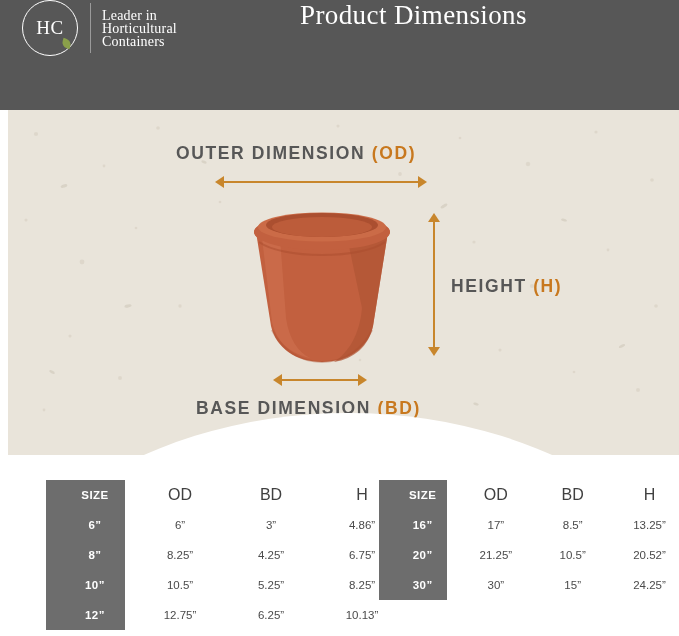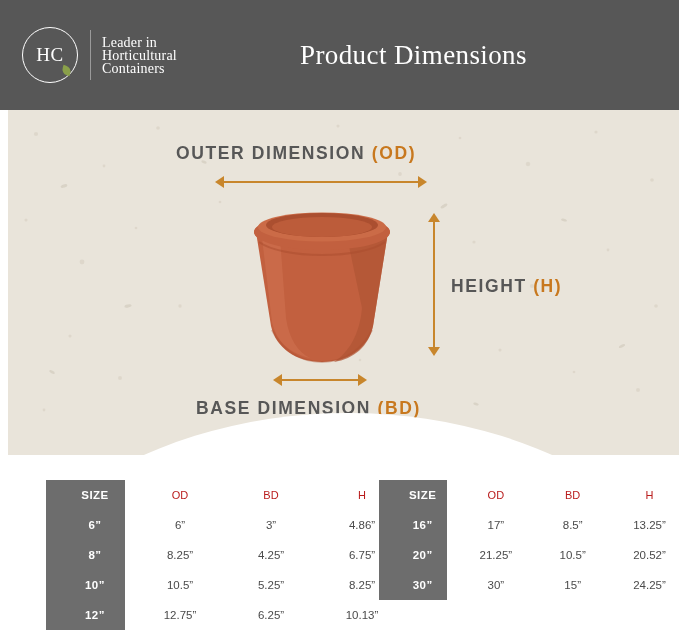--- a/index.html
+++ b/index.html
@@ -16,21 +16,21 @@
   }
 
   
   .header {
     position: absolute;
     left: 0; top: 0;
     width: 679px;
     height: 110px;
     background: #575757;
     display: flex;
-    align-items: center;
+    align-items: flex-start;
   }
   .logo-block {
     display: flex;
     align-items: center;
     margin-left: 22px;
   }
   .logo-circle {
     width: 54px;
     height: 54px;
     border-radius: 50%;
@@ -218,23 +218,23 @@
   table.dim th.size-head,
   table.dim td.size-cell {
     background: #6d6d6d;
     color: #ffffff;
     font-weight: bold;
     font-size: 11.5px;
     letter-spacing: 0.5px;
     width: 58px;
   }
   table.dim th.col-head {
-    color: #b91c1c;
+    color: #404040;
     font-weight: normal;
-    font-size: 11px;
+    font-size: 16px;
     width: 70px;
   }
   table.dim td.val {
     width: 70px;
     font-size: 11.5px;
   }
 </style>
 </head>
 <body>
 

